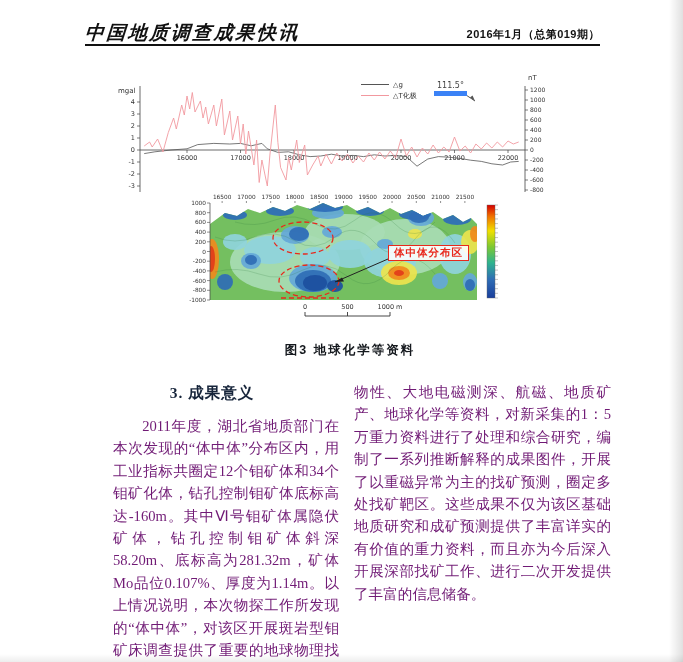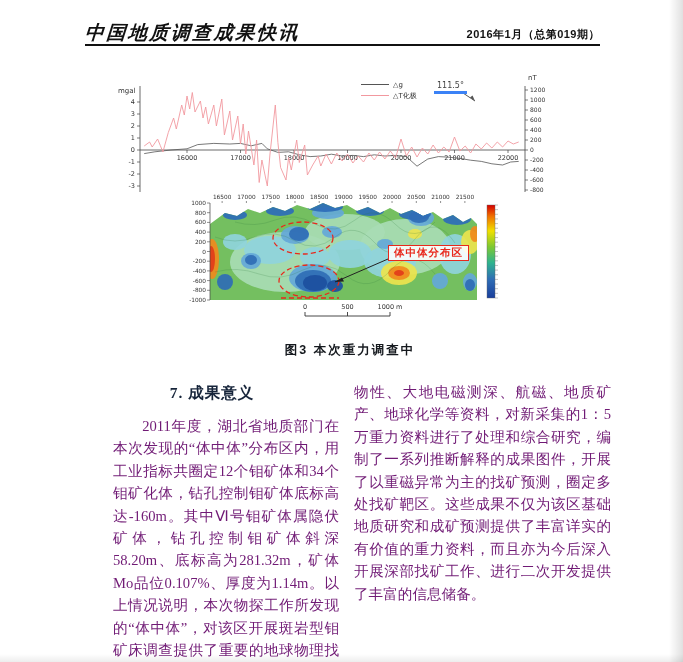--- a/index.html
+++ b/index.html
@@ -24,21 +24,21 @@
   .axis-unit{position:absolute;font-size:7px;color:#333;font-family:"DejaVu Sans", sans-serif;}
   .unit-mgal{left:33px;top:15px;}
   .unit-nt{left:443px;top:2px;}
   .legend{position:absolute;left:276px;top:7px;font-size:7px;color:#333;
         font-family:"DejaVu Sans", sans-serif;}
   .legend-row{display:flex;align-items:center;height:11px;}
   .swatch{display:inline-block;width:28px;height:0;border-top:1px solid;margin-right:4px;}
   .swatch.s-black{border-color:#555;}
   .swatch.s-pink{border-color:#f2989f;border-top-width:1.5px;}
   .direction{position:absolute;left:349px;top:9px;font-size:8px;color:#444;
-        font-family:"DejaVu Sans", sans-serif;border-bottom:3px solid #3b82f6;padding:0 3px 1px 3px;}
+        font-family:"DejaVu Sans", sans-serif;border-bottom:5px solid #3b82f6;padding:0 3px 1px 3px;}
   .anno-box{position:absolute;left:303px;top:173px;border:1.4px solid #e8291c;color:#e8291c;
         background:rgba(255,255,255,.88);font-weight:bold;font-size:10.5px;padding:0 5px;line-height:14px;
         letter-spacing:1px;}
   .caption{position:absolute;left:0;top:270px;width:530px;text-align:center;font-weight:bold;
         font-size:12.5px;color:#15191e;letter-spacing:2px;font-family:"Liberation Sans", sans-serif;}
 
   
   .body{position:absolute;left:85px;top:381px;width:526px;height:278px;}
   .col{position:absolute;top:0;}
   .col.left{left:0;width:254px;}
@@ -265,26 +265,26 @@
         <span class="swatch s-black"></span>
         <span>△g</span>
       </div>
       <div class="legend-row">
         <span class="swatch s-pink"></span>
         <span>△T化极</span>
       </div>
     </div>
     <div class="direction">111.5°</div>
     <div class="anno-box">体中体分布区</div>
-    <div class="caption">图3  本次重力调查中</div>
+    <div class="caption">图3  地球化学等资料</div>
   </div>
 
   <div class="body">
     <div class="col left">
-      <h3>7. 成果意义</h3>
+      <h3>3. 成果意义</h3>
       <p class="indent">2011年度，湖北省地质部门在本次发现的“体中体”分布区内，用工业指标共圈定12个钼矿体和34个钼矿化体，钻孔控制钼矿体底标高达-160m。其中Ⅵ号钼矿体属隐伏矿体，钻孔控制钼矿体斜深58.20m、底标高为281.32m，矿体Mo品位0.107%、厚度为1.14m。以上情况说明，本次物探工作所发现的“体中体”，对该区开展斑岩型钼矿床调查提供了重要的地球物理找矿信息。</p>
       <p class="indent">大地电磁测深，结合测区内岩石</p>
     </div>
     <div class="col right">
       <p>物性、大地电磁测深、航磁、地质矿产、地球化学等资料，对新采集的1：5万重力资料进行了处理和综合研究，编制了一系列推断解释的成果图件，开展了以重磁异常为主的找矿预测，圈定多处找矿靶区。这些成果不仅为该区基础地质研究和成矿预测提供了丰富详实的有价值的重力资料，而且亦为今后深入开展深部找矿工作、进行二次开发提供了丰富的信息储备。</p>
     </div>
   </div>
 
   <div class="edge-shade"></div>
   <div class="bottom-shade"></div>

